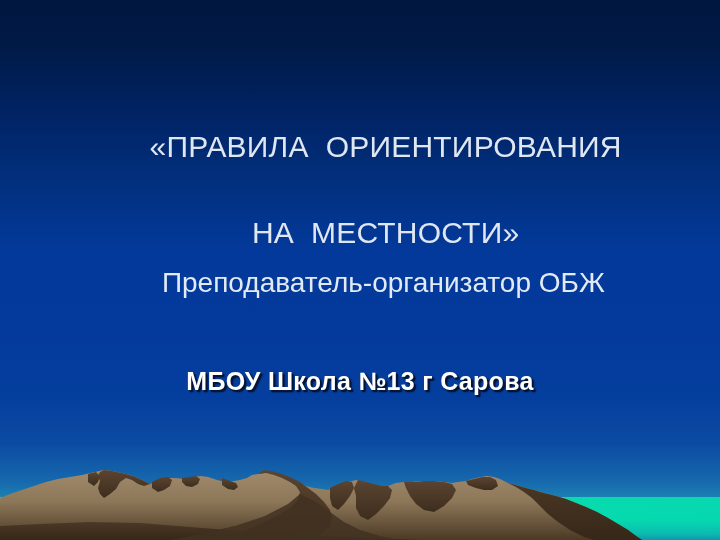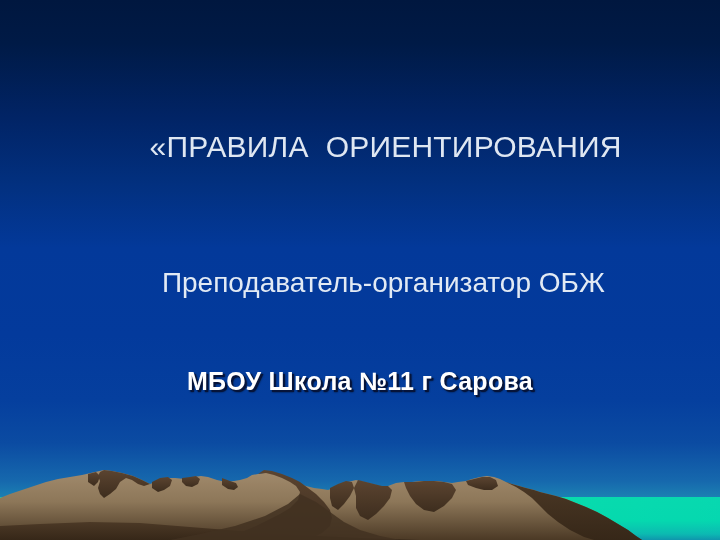--- a/index.html
+++ b/index.html
@@ -180,22 +180,23 @@
     <path fill="url(#deepRock)" d="M0,106 L40,104 L90,102 L140,103 L190,107 L240,111 L300,115
          L360,118 L420,120 L0,120 Z"></path>
     <path fill="#423121" opacity="0.85" d="M300,74 L316,82 L330,92 L344,102 L360,110 L380,116 L400,120
          L170,120 L200,114 L235,106 L265,96 L288,84 Z"></path>
   </svg>
 
   <div class="text-layer">
 
     <div class="title-block">
       <span>«ПРАВИЛА  ОРИЕНТИРОВАНИЯ</span><br>
+      <span>НА  МЕСТНОСТИ»</span>
     </div>
 
     <div class="subtitle-block">
       <span>Преподаватель-организатор ОБЖ</span><br>
     </div>
 
-    <div class="school-line">МБОУ Школа №11 г Сарова</div>
+    <div class="school-line">МБОУ Школа №13 г Сарова</div>
 
   </div>
 </div>
 
 </body></html>

